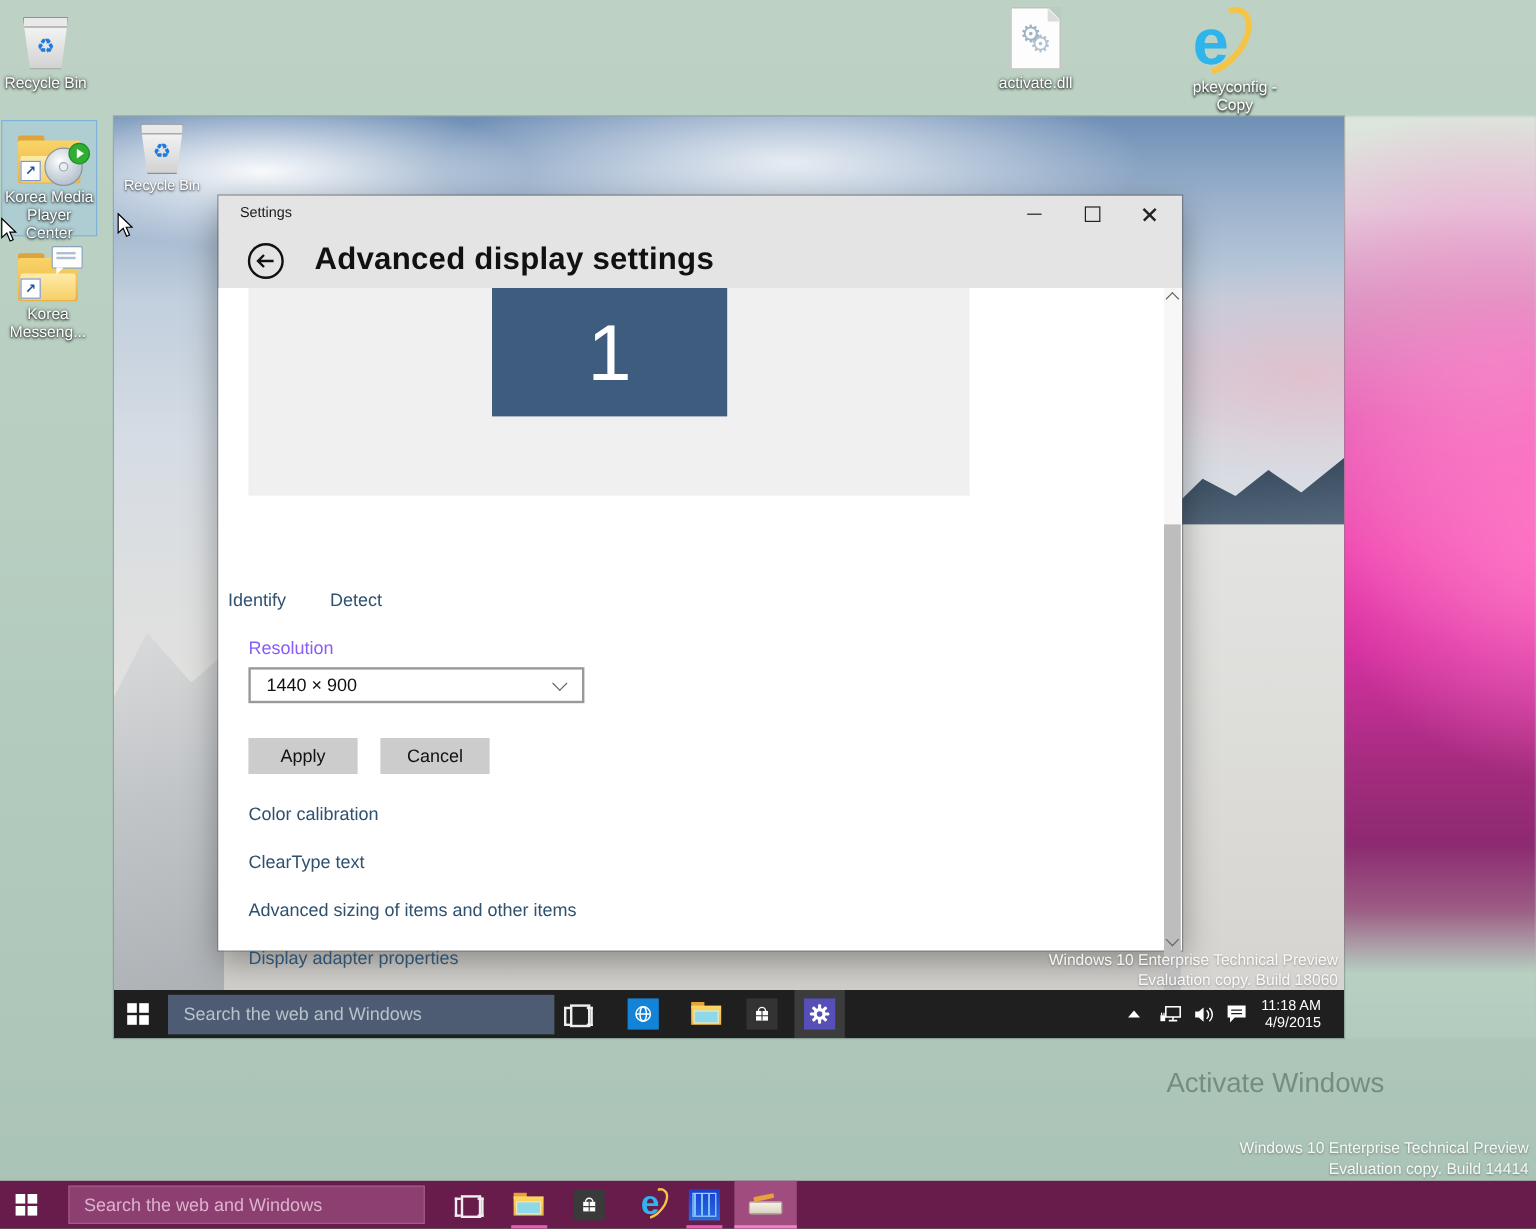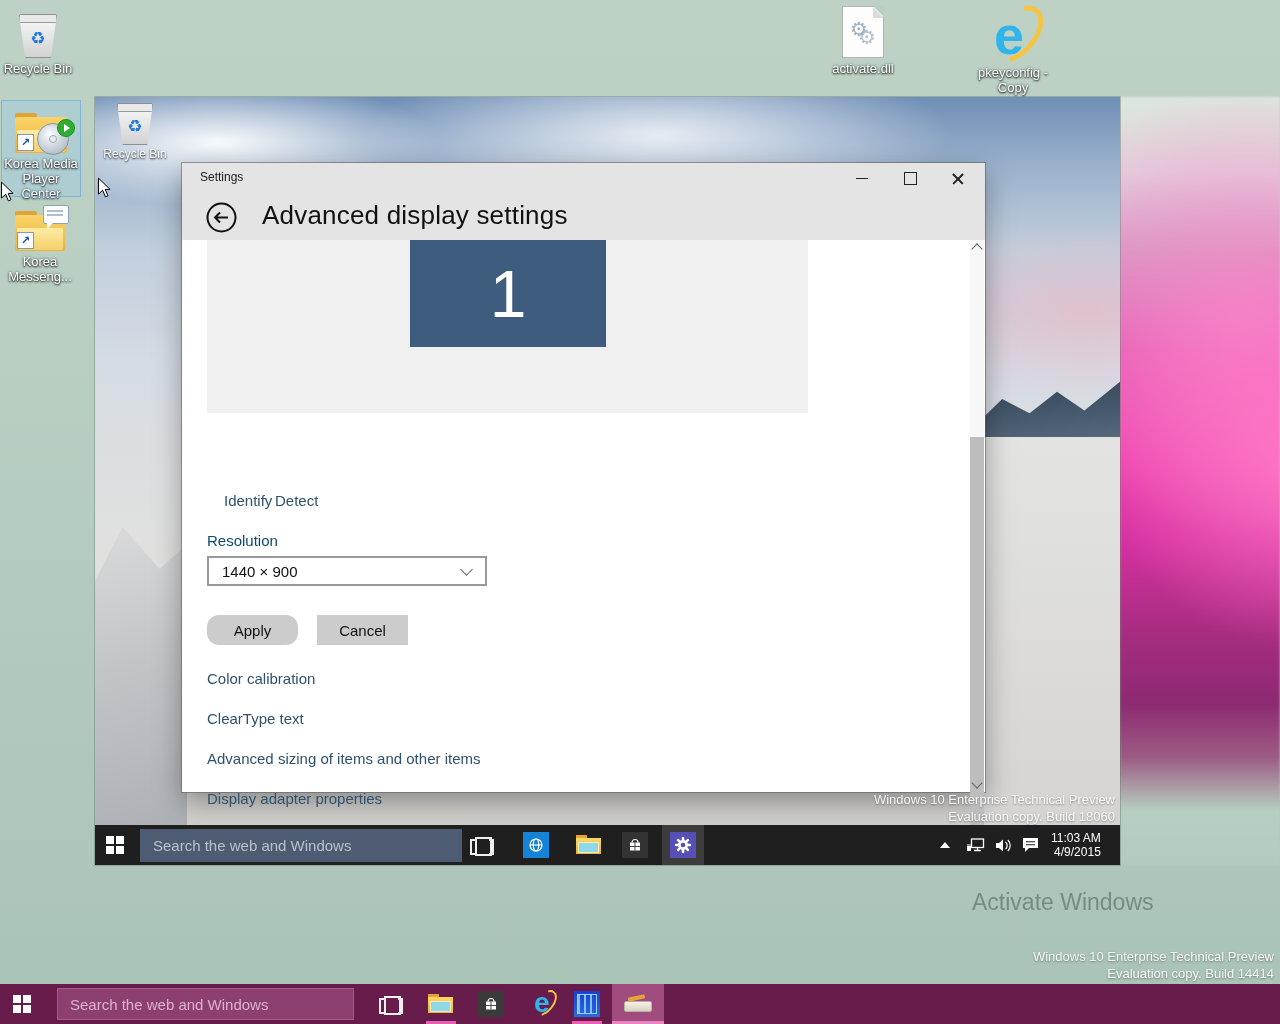--- a/index.html
+++ b/index.html
@@ -75,28 +75,28 @@
     box-shadow:0 10px 26px rgba(0,0,0,.35);outline:1px solid rgba(90,90,90,.55);}
   .win .titlebar-text{position:absolute;left:18px;top:7px;font-size:12px;color:#1a1a1a;}
   .winbtn{position:absolute;top:2px;width:36px;height:27px;display:flex;align-items:center;justify-content:center;}
   .glyph-min{width:12px;height:1.5px;background:#222;}
   .glyph-max{width:11px;height:11px;border:1.5px solid #222;}
   .glyph-close{position:relative;width:14px;height:14px;}
   .glyph-close::before,.glyph-close::after{content:"";position:absolute;left:0;top:6px;width:14px;height:1.6px;background:#222;}
   .glyph-close::before{transform:rotate(45deg);}
   .glyph-close::after{transform:rotate(-45deg);}
   .backbtn{position:absolute;left:24px;top:39px;width:31px;height:31px;}
-  .page-title{position:absolute;left:80px;top:37px;font-size:26px;font-weight:400;color:#111;letter-spacing:.2px;text-align:right;}
+  .page-title{position:absolute;left:80px;top:37px;font-size:26px;font-weight:700;color:#111;letter-spacing:.2px;text-align:right;}
   .win-content{position:absolute;left:0;top:77px;width:803px;height:552px;background:#fff;}
   .preview{position:absolute;left:25px;top:0;width:601px;height:173px;background:#f0f0f0;}
   .monitor{position:absolute;left:203px;top:0;width:196px;height:107px;background:#3d5c7e;
     display:flex;align-items:center;justify-content:center;}
   .monitor .num{color:#fff;font-size:66px;font-weight:300;line-height:66px;}
   .tlink{position:absolute;font-size:15px;color:#2f5170;cursor:default;}
-  .res-label{position:absolute;left:25px;top:292px;font-size:15px;color:#0c4a6e;}
+  .res-label{position:absolute;left:25px;top:292px;font-size:15px;color:#8b5cf6;}
   .dropdown{position:absolute;left:25px;top:316px;width:276px;height:26px;background:#fff;border:2px solid #999;
     display:flex;align-items:center;}
   .dropdown .val{font-size:15px;color:#111;padding-left:13px;}
   .chev{width:8px;height:8px;border-right:1.6px solid #666;border-bottom:1.6px solid #666;}
   .chev-down{transform:rotate(45deg);}
   .chev-up{transform:rotate(225deg);}
   .dropdown .chev{position:absolute;right:14px;top:7px;}
   .btn{position:absolute;top:375px;width:91px;height:30px;background:#cccccc;border:none;
     font-size:15px;color:#111;font-family:inherit;display:flex;align-items:center;justify-content:center;}
   .scroll{position:absolute;left:788px;top:0;width:14px;height:552px;background:#f7f7f7;}
@@ -186,21 +186,21 @@
     <div class="lbl">activate.dll</div>
   </div>
 
   <div class="dicon" style="left:974px;top:6px;">
     <div class="art" style="height:56px;">
       <div class="ie-e">
           <span class="e">e</span>
           <span class="ring"></span>
         </div>
     </div>
-    <div class="lbl" style="width:78px;margin-left:0;">pkeyconfig - Copy</div>
+    <div class="lbl" style="width:78px;margin-left:16px;">pkeyconfig - Copy</div>
   </div>
 
   <div class="abs inner">
 
     <div class="ridge-right"></div>
     <div class="snow-right"></div>
     <div class="rock-left"></div>
 
     <div class="inner-icon" style="left:4px;top:6px;">
       <div class="art" style="display:flex;justify-content:center;">
@@ -232,30 +232,30 @@
       </div>
       <div class="page-title">Advanced display settings</div>
 
       <div class="win-content">
         <div class="preview">
           <div class="monitor">
             <span class="num">1</span>
           </div>
         </div>
 
-        <div class="tlink" style="left:42px;top:252px;">Identify</div>
+        <div class="tlink" style="left:8px;top:252px;">Identify</div>
         <div class="tlink" style="left:93px;top:252px;">Detect</div>
 
         <div class="res-label">Resolution</div>
         <div class="dropdown">
           <span class="val">1440 × 900</span>
           <span class="chev chev-down"></span>
         </div>
 
-        <button class="btn" style="left:25px;border-radius:12px;">Apply</button>
+        <button class="btn" style="left:25px;">Apply</button>
         <button class="btn" style="left:135px;">Cancel</button>
 
         <div class="tlink" style="left:25px;top:430px;">Color calibration</div>
         <div class="tlink" style="left:25px;top:470px;">ClearType text</div>
         <div class="tlink" style="left:25px;top:510px;">Advanced sizing of items and other items</div>
         <div class="tlink" style="left:25px;top:550px;">Display adapter properties</div>
 
         <div class="scroll">
           <span class="arrow chev chev-up" style="top:5px;"></span>
           <div class="thumb"></div>
@@ -334,21 +334,21 @@
         </svg>
         <svg width="17" height="15" viewBox="0 0 17 15" style="margin-right:10px;">
           <polygon points="1,5 4,5 8,1.5 8,13.5 4,10 1,10" fill="#fff"></polygon>
           <path d="M10.5 4 a4.5 4.5 0 0 1 0 7 M12.8 2 a7.5 7.5 0 0 1 0 11" fill="none" stroke="#fff" stroke-width="1.2"></path>
         </svg>
         <svg width="17" height="16" viewBox="0 0 17 16" style="margin-right:12px;">
           <path d="M1 1 h15 v10 h-9 l-4 4 v-4 h-2 z" fill="#fff"></path>
           <path d="M4 4.7 h9 M4 7.7 h9" stroke="#1f1f1f" stroke-width="1.1"></path>
         </svg>
         <div class="clock">
-          <div>11:03 AM</div>
+          <div>11:18 AM</div>
           <div>4/9/2015</div>
         </div>
       </div>
     </div>
 
     <svg class="cursor" style="left:2px;top:80px;" width="14" height="21" viewBox="0 0 12 19">
       <path d="M1 1 L1 15.5 L4.8 12 L7.3 18 L9.6 17 L7.1 11.2 L11.5 11.2 Z" fill="#fff" stroke="#000" stroke-width="0.9"></path>
     </svg>
   </div>
 

